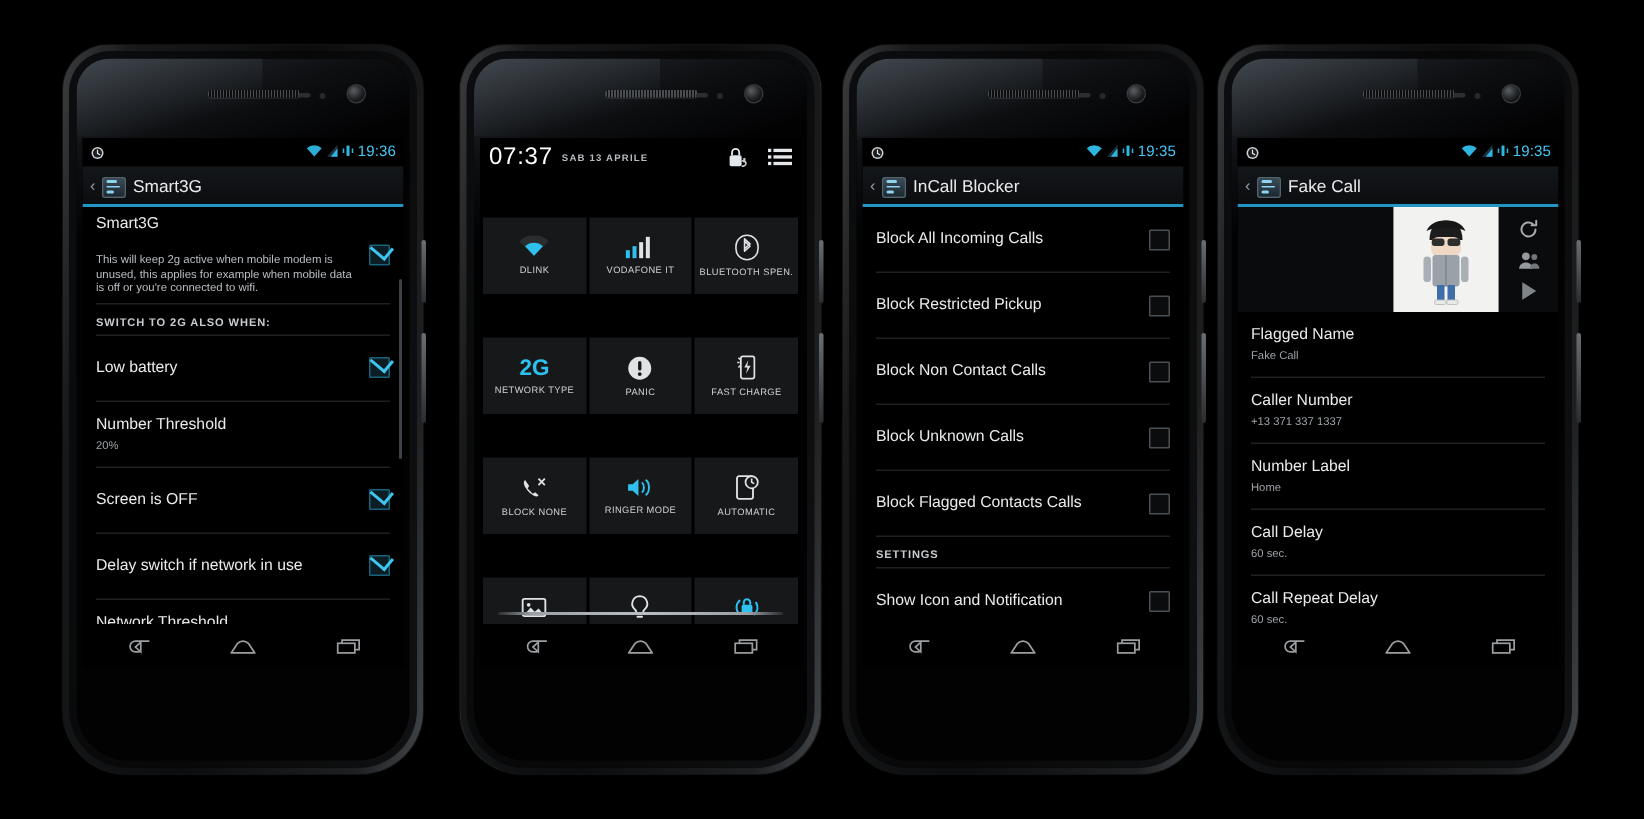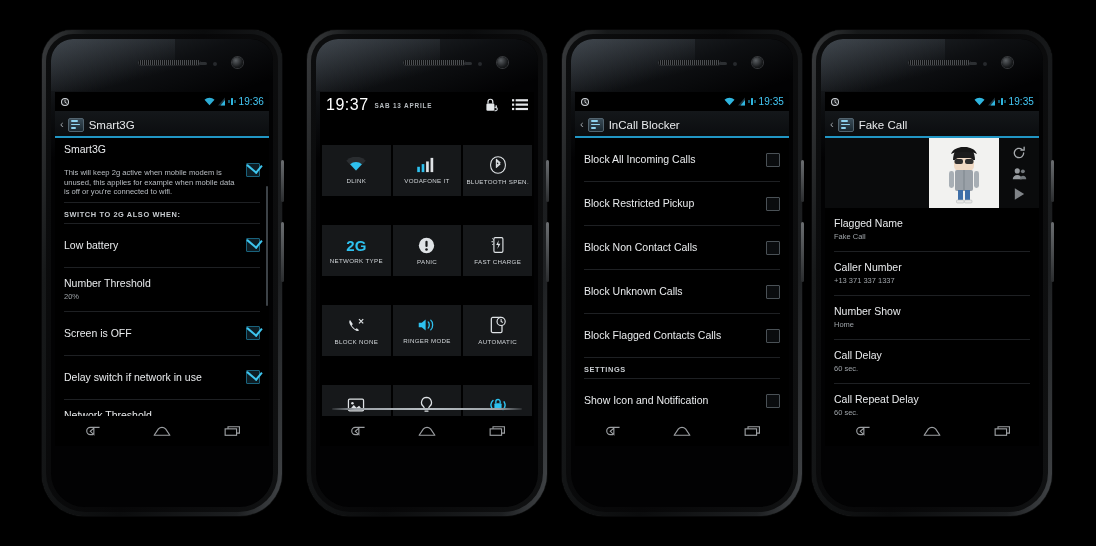--- a/index.html
+++ b/index.html
@@ -36,21 +36,21 @@
 
   .sidebtn{position:absolute;right:-2px;width:3px;border-radius:2px;background:linear-gradient(180deg,#6b6e71,#2a2c2e);}
   .sidebtn.v{top:130px;height:42px;}
   .sidebtn.p{top:192px;height:60px;}
 
   
   .screen{position:absolute;left:13px;top:62px;width:214px;height:354px;background:#000;overflow:hidden;}
 
   .statusbar{height:19px;background:#000;display:flex;align-items:center;padding:0 5px;position:relative;}
   .sb-left{display:flex;align-items:center;gap:3px;}
-  .sb-right{margin-left:auto;display:flex;align-items:center;gap:2px;}
+  .sb-right{margin-left:auto;display:flex;align-items:flex-start;gap:2px;}
   .sb-clock{color:#44c8f5;font-size:10px;letter-spacing:.1px;}
   .ic{display:block;}
 
   .actionbar{height:27px;display:flex;align-items:center;gap:5px;padding:0 5px;
     background:linear-gradient(180deg,#14171a,#0a0c0e);position:relative;}
   .actionbar:after{content:"";position:absolute;left:0;right:0;bottom:0;height:2px;background:#2196c4;}
   .chev{color:#9aa0a5;font-size:11px;line-height:1;margin-right:-1px;}
   .appicon{width:16px;height:14px;border-radius:2px;background:linear-gradient(180deg,#3a4c58,#1b2830);
     border:1px solid #53646f;display:flex;flex-direction:column;justify-content:center;gap:2px;padding:1px 2px;box-sizing:border-box;}
   .appicon i{display:block;height:1.5px;background:#8fd3ef;border-radius:1px;}
@@ -227,21 +227,21 @@
     </div>
     <div class="speaker"></div>
     <div class="sensor-a"></div>
     <div class="sensor-b"></div>
     <div class="camera"></div>
     <div class="sidebtn v"></div>
     <div class="sidebtn p"></div>
 
     <div class="screen">
       <div class="shade-top">
-        <span class="sh-time">19:37</span>
+        <span class="sh-time">07:37</span>
         <span class="sh-date">SAB 13 APRILE</span>
         <span class="sh-icons">
           <svg width="15" height="16" viewBox="0 0 20 22">
               <rect x="3" y="9" width="11" height="10" rx="1.6" fill="#e4e7ea"></rect>
               <path d="M5.2 9V6.4a3.3 3.3 0 0 1 6.6 0V9" stroke="#e4e7ea" stroke-width="1.7" fill="none"></path>
               <path d="M14 14c2.2 0 4 1 4 2.5S16 19 14 19" stroke="#c9ced2" stroke-width="1.5" fill="none"></path>
               <rect x="15.5" y="11.5" width="2" height="4" fill="#cfd4d8"></rect>
             </svg>
           <svg width="16" height="14" viewBox="0 0 22 18">
               <rect x="0" y="1" width="3" height="3" fill="#e4e7ea"></rect>
@@ -589,21 +589,21 @@
             </div>
           </div>
         <div class="row">
             <div class="txt">
               <div class="t1">Caller Number</div>
               <div class="t2">+13 371 337 1337</div>
             </div>
           </div>
         <div class="row">
             <div class="txt">
-              <div class="t1">Number Show</div>
+              <div class="t1">Number Label</div>
               <div class="t2">Home</div>
             </div>
           </div>
         <div class="row">
             <div class="txt">
               <div class="t1">Call Delay</div>
               <div class="t2">60 sec.</div>
             </div>
           </div>
         <div class="row">

